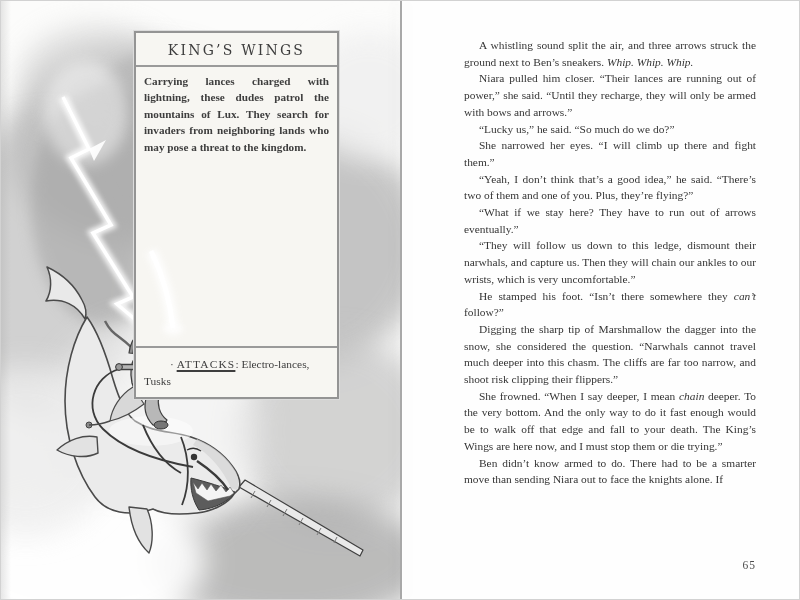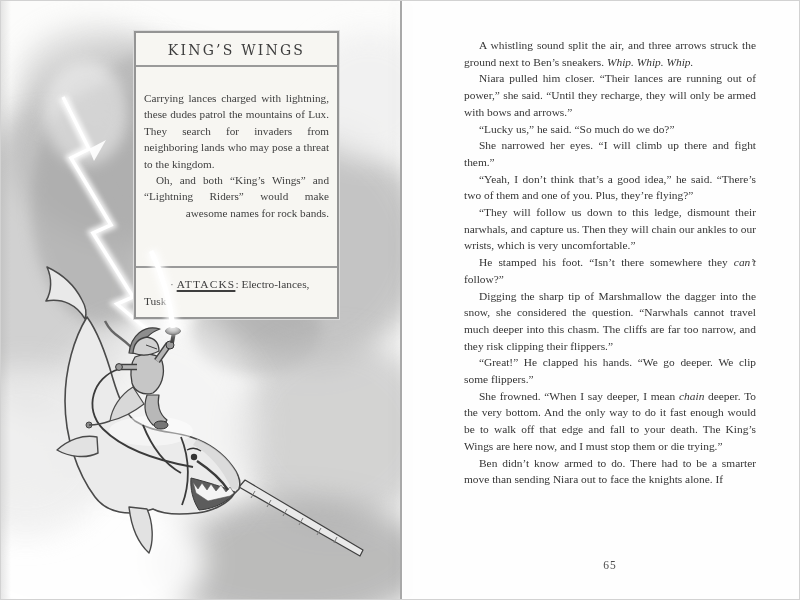--- a/index.html
+++ b/index.html
@@ -18,30 +18,30 @@
   }
   .left-edge {
     position:absolute; top:0; left:0; width:10px; height:598px; z-index:6;
     background:linear-gradient(to right, rgba(160,160,160,0.25), rgba(160,160,160,0));
   }
   
   .illustration { position:absolute; top:0; left:0; z-index:1; }
   .beam-overlay { position:absolute; top:0; left:0; z-index:3; pointer-events:none; }
   
   .info-box {
-    position:absolute; left:133px; top:30px; width:205px; height:288px; z-index:2;
+    position:absolute; left:133px; top:30px; width:205px; height:368px; z-index:2;
     background:#f7f6f2; border:2px solid #949494; outline:1px solid #dcdcdc;
     display:flex; flex-direction:column; color:#3c3c3c;
   }
   .info-title {
     text-align:center; padding:9px 4px 7px 4px; border-bottom:2px solid #9a9a9a;
     font-family:"DejaVu Serif","Liberation Serif",serif;
     font-size:14px; letter-spacing:2.2px; color:#3d3d3d;
   }
-  .info-body { flex:1 1 auto; padding:23px 8px 2px 8px; overflow:hidden; }
+  .info-body { flex:1 1 auto; padding:6px 8px 2px 8px; overflow:hidden;font-weight:bold; }
   .info-body p {
     font-size:11.2px; line-height:16.4px; text-align:justify; color:#3e3e3e;
   }
   .info-body p.indent { text-indent:12px; }
   .info-body p.last-right { text-align-last:right; }
   .info-divider { border-top:2px solid #9a9a9a; margin:0; }
   .attacks {
     padding:8px 14px 8px 8px; font-size:11.4px; line-height:16.4px;
     text-indent:26px; color:#3e3e3e;
   }
@@ -50,21 +50,21 @@
     text-underline-offset:2px; text-decoration-thickness:1.5px;
   }
   
   .text-block {
     position:absolute; top:36px; left:62px; width:292px; color:#343434;
     font-size:11.4px; line-height:16.7px;
   }
   .para { text-align:justify; text-indent:15px; margin:0; }
   .ital { font-style:italic; }
   .page-number {
-    position:absolute; top:558px; left:62px; width:292px; text-align:center;
+    position:absolute; top:558px; left:62px; width:292px; text-align:right;
     font-size:11.5px; color:#4c4c4c; letter-spacing:1px;
   }
 </style>
 </head>
 <body>
 
 <div class="spread">
 
   <div class="page page-left">
 
@@ -170,21 +170,20 @@
         <path d="M145,344 L156,348" stroke="#3f3f3f" stroke-width="1" fill="none"></path>
         <path d="M171,342 L173,331" stroke="#444444" stroke-width="4"></path>
         <ellipse cx="172" cy="330" rx="7.5" ry="3.6" fill="#3d3d3d" stroke="#222222" stroke-width="1"></ellipse>
       </g>
     </svg>
 
     <div class="info-box">
       <div class="info-title">KING’S WINGS</div>
       <div class="info-body">
         <p>Carrying lances charged with lightning, these dudes patrol the mountains of Lux. They search for invaders from neighboring lands who may pose a threat to the kingdom.</p>
-        <p class="indent last-right">Oh, and both “King’s Wings” and “Lightning Riders” would make awesome names for rock bands.</p>
       </div>
       <div class="info-divider"></div>
       <p class="attacks"><span>· </span><span class="attacks-label">ATTACKS</span><span>: Electro-lances, Tusks</span></p>
     </div>
 
     <svg class="beam-overlay" width="399" height="598" viewBox="0 0 399 598">
       <defs>
         <filter id="beamGlow" x="-80%" y="-80%" width="260%" height="260%">
             <feGaussianBlur stdDeviation="3"></feGaussianBlur>
           </filter>
@@ -197,24 +196,24 @@
     <div class="left-edge"></div>
   </div>
 
   <div class="page page-right">
     <div class="text-block" id="story">
         <p class="para"><span>A whistling sound split the air, and three arrows struck the ground next to Ben’s sneakers. </span><span class="ital">Whip. Whip. Whip.</span></p>
         <p class="para"><span>Niara pulled him closer. “Their lances are running out of power,” she said. “Until they recharge, they will only be armed with bows and arrows.”</span></p>
         <p class="para"><span>“Lucky us,” he said. “So much do we do?”</span></p>
         <p class="para"><span>She narrowed her eyes. “I will climb up there and fight them.”</span></p>
         <p class="para"><span>“Yeah, I don’t think that’s a good idea,” he said. “There’s two of them and one of you. Plus, they’re flying?”</span></p>
+        <p class="para"><span>“What if we stay here? They have to run out of arrows eventually.”</span></p>
         <p class="para"><span>“They will follow us down to this ledge, dismount their narwhals, and capture us. Then they will chain our ankles to our wrists, which is very uncomfortable.”</span></p>
         <p class="para"><span>He stamped his foot. “Isn’t there somewhere they </span><span class="ital">can’t</span><span> follow?”</span></p>
-        <p class="para"><span>Digging the sharp tip of Marshmallow the dagger into the snow, she considered the question. “Narwhals cannot travel much deeper into this chasm. The cliffs are far too narrow, and they risk clipping their flippers.”</span></p>
-        <p class="para"><span>“Great!” He clapped his hands. “We go deeper. We clip some flippers.”</span></p>
+        <p class="para"><span>Digging the sharp tip of Marshmallow the dagger into the snow, she considered the question. “Narwhals cannot travel much deeper into this chasm. The cliffs are far too narrow, and shoot risk clipping their flippers.”</span></p>
         <p class="para"><span>She frowned. “When I say deeper, I mean </span><span class="ital">chain</span><span> deeper. To the very bottom. And the only way to do it fast enough would be to walk off that edge and fall to your death. The King’s Wings are here now, and I must stop them or die trying.”</span></p>
         <p class="para"><span>Ben didn’t know armed to do. There had to be a smarter move than sending Niara out to face the knights alone. If</span></p>
       </div>
     <div class="page-number">65</div>
   </div>
 
   <div class="gutter"></div>
 </div>
 
 </body></html>

